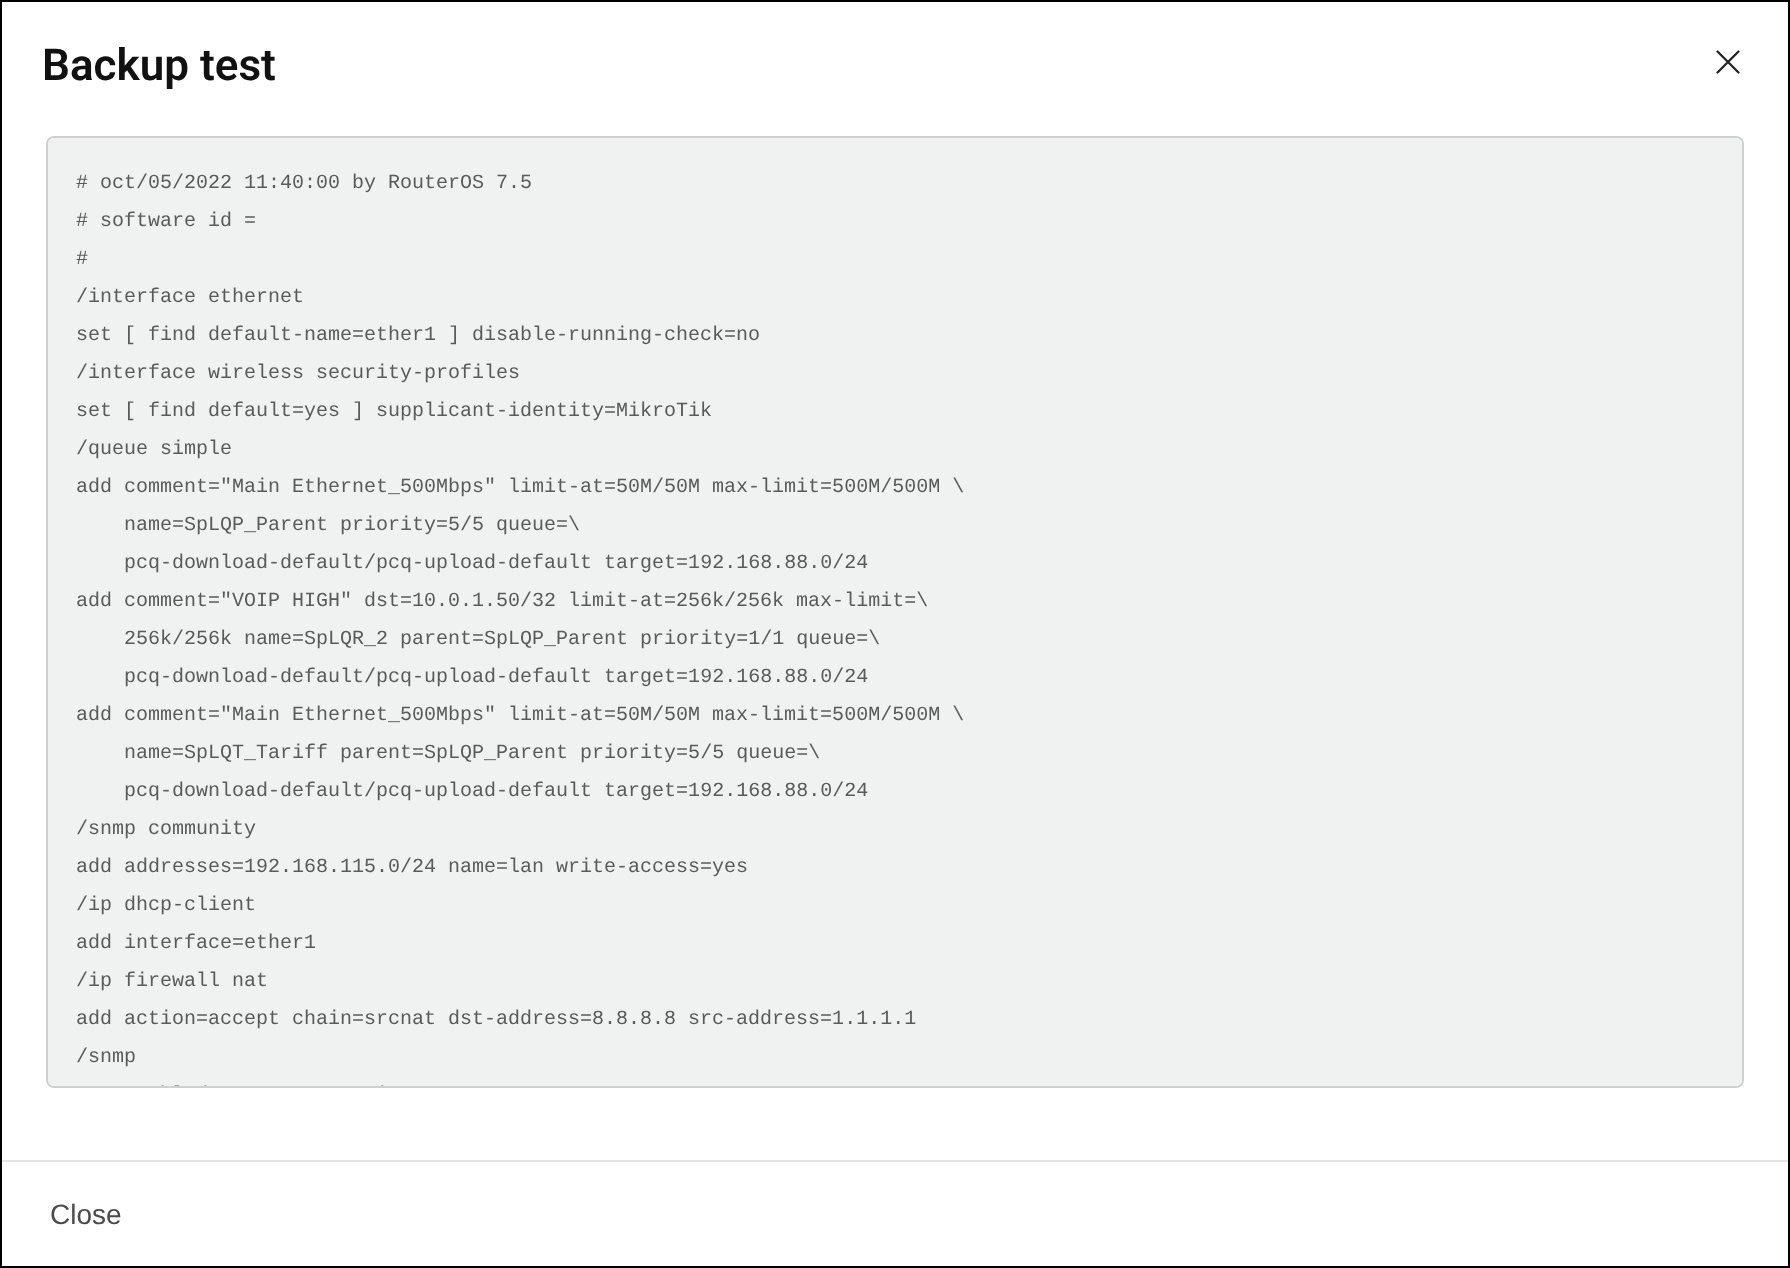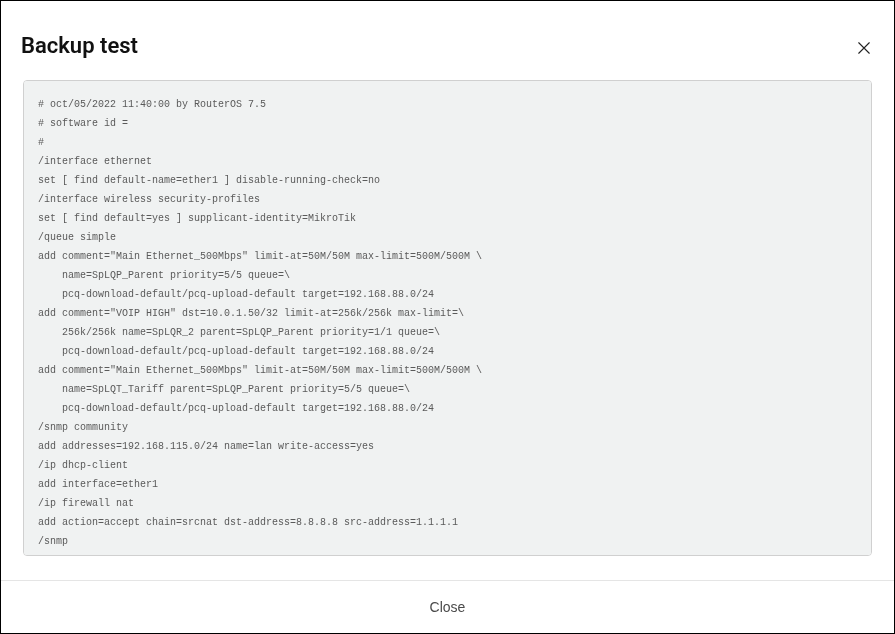--- a/index.html
+++ b/index.html
@@ -19,22 +19,22 @@
       height: 634px;
       border: 1px solid #000;
       background: #fff;
       display: flex;
       flex-direction: column;
       position: relative;
     }
     .modal-header {
       display: flex;
       justify-content: space-between;
-      align-items: flex-end;
-      padding: 32px 20px 10px 20px;
+      align-items: flex-start;
+      padding: 20px 20px 10px 20px;
     }
     .modal-title {
       font-size: 22px;
       font-weight: 600;
       color: #111;
     }
     .close-icon {
       cursor: pointer;
       width: 20px;
       height: 20px;
@@ -80,21 +80,21 @@
     }
     .code-box::-webkit-scrollbar-thumb {
       background: #b8b8b8;
       border: 3px solid #f0f2f2;
       border-radius: 8px;
     }
     .modal-footer {
       border-top: 1px solid #e5e5e5;
       padding: 14px 22px;
       display: flex;
-      justify-content: center;
+      justify-content: flex-start;
       margin-top: 14px;
     }
     .close-btn {
       font-size: 14px;
       color: #4a4a4a;
       cursor: pointer;
       background: none;
       border: none;
       padding: 4px 2px;
     }

